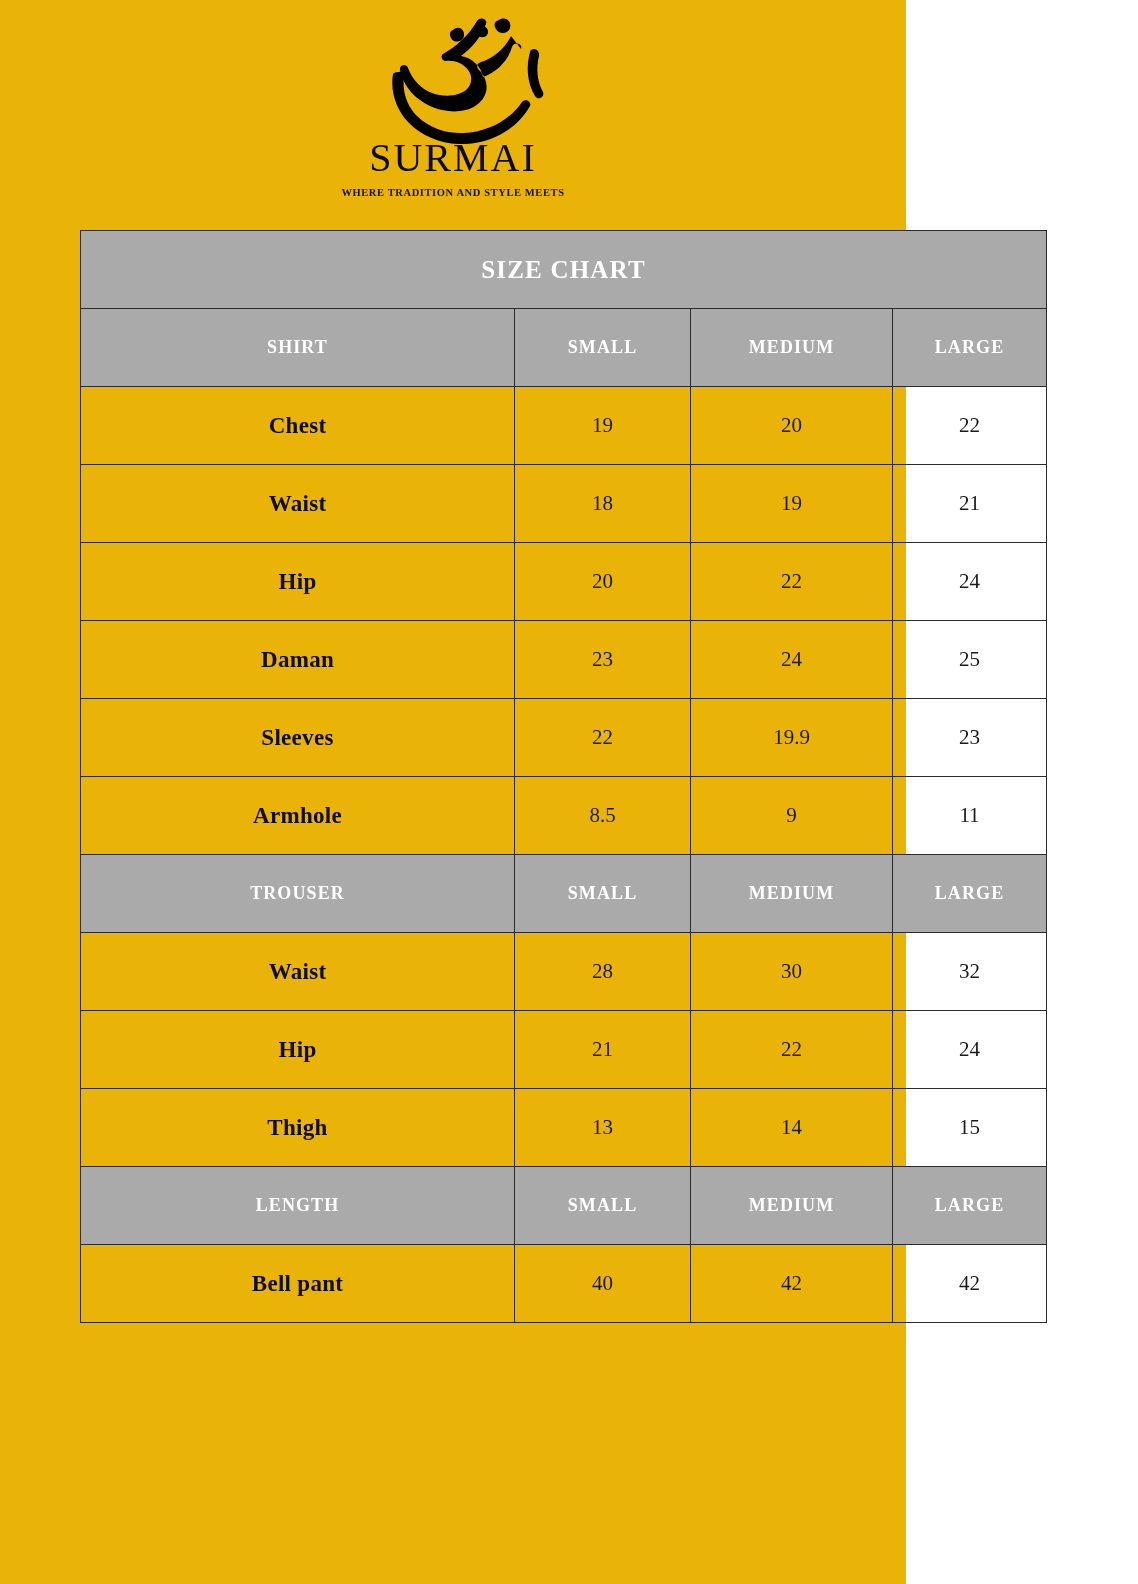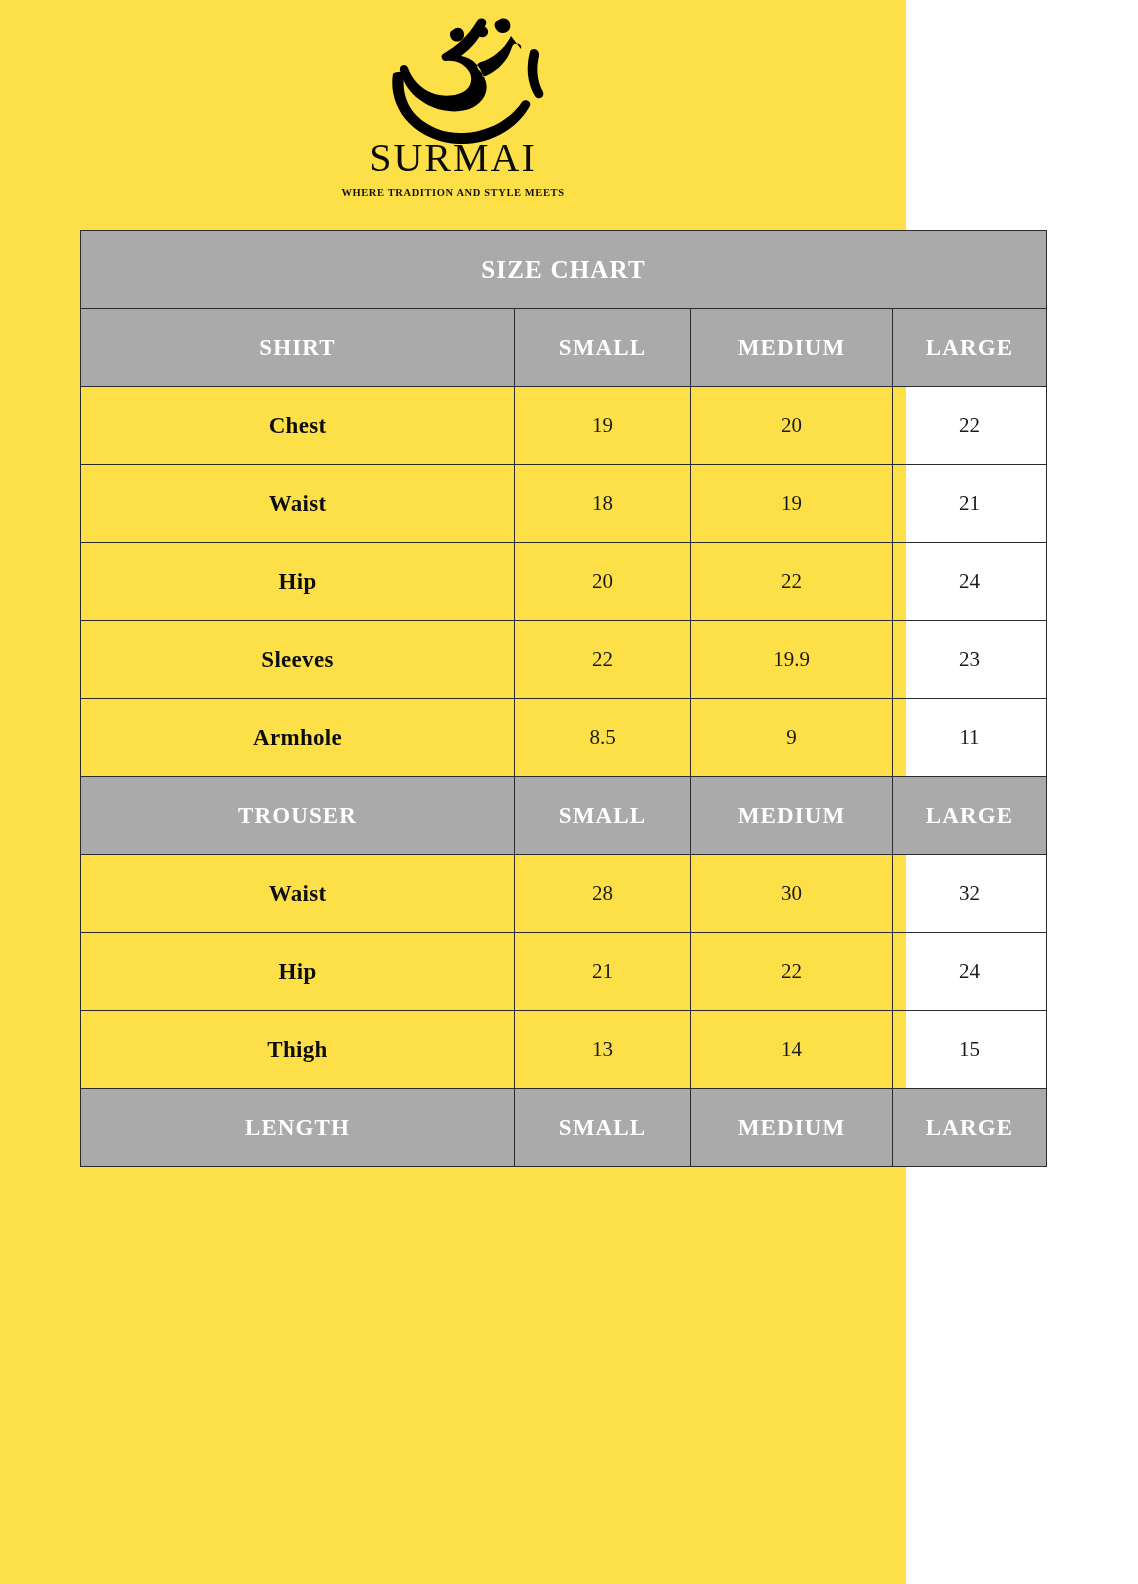--- a/index.html
+++ b/index.html
@@ -11,21 +11,21 @@
     width: 1138px;
     height: 1584px;
     font-family: "Liberation Serif", serif;
     color: #111111;
     overflow: hidden;
   }
   .page {
     position: relative;
     width: 906px;
     height: 1584px;
-    background: #fde047;
+    background: #eab308;
   }
 
   
   .brand {
     width: 100%;
     padding-top: 14px;
     display: flex;
     flex-direction: column;
     align-items: center;
   }
@@ -81,21 +81,21 @@
     background: #aaaaaa;
     color: #ffffff;
     font-size: 25px;
     font-weight: 700;
     letter-spacing: 1.2px;
     height: 76px;
   }
   .section-row td {
     background: #aaaaaa;
     color: #ffffff;
-    font-size: 23px;
+    font-size: 18px;
     font-weight: 700;
     letter-spacing: 1.1px;
     height: 76px;
   }
   .data-row td.label {
     font-size: 23px;
     font-weight: 700;
     color: #0d0d0d;
     letter-spacing: 0.3px;
   }
@@ -158,20 +158,26 @@
           <td class="val">19</td>
           <td class="val">21</td>
         </tr>
         <tr class="data-row">
           <td class="label">Hip</td>
           <td class="val">20</td>
           <td class="val">22</td>
           <td class="val">24</td>
         </tr>
         <tr class="data-row">
+          <td class="label">Daman</td>
+          <td class="val">23</td>
+          <td class="val">24</td>
+          <td class="val">25</td>
+        </tr>
+        <tr class="data-row">
           <td class="label">Sleeves</td>
           <td class="val">22</td>
           <td class="val">19.9</td>
           <td class="val">23</td>
         </tr>
         <tr class="data-row">
           <td class="label">Armhole</td>
           <td class="val">8.5</td>
           <td class="val">9</td>
           <td class="val">11</td>
@@ -201,17 +207,23 @@
           <td class="val">14</td>
           <td class="val">15</td>
         </tr>
 
         <tr class="section-row">
           <td>LENGTH</td>
           <td>SMALL</td>
           <td>MEDIUM</td>
           <td>LARGE</td>
         </tr>
+        <tr class="data-row">
+          <td class="label">Bell pant</td>
+          <td class="val">40</td>
+          <td class="val">42</td>
+          <td class="val">42</td>
+        </tr>
       </tbody>
     </table>
   </div>
 
 </div>
 
 </body></html>

